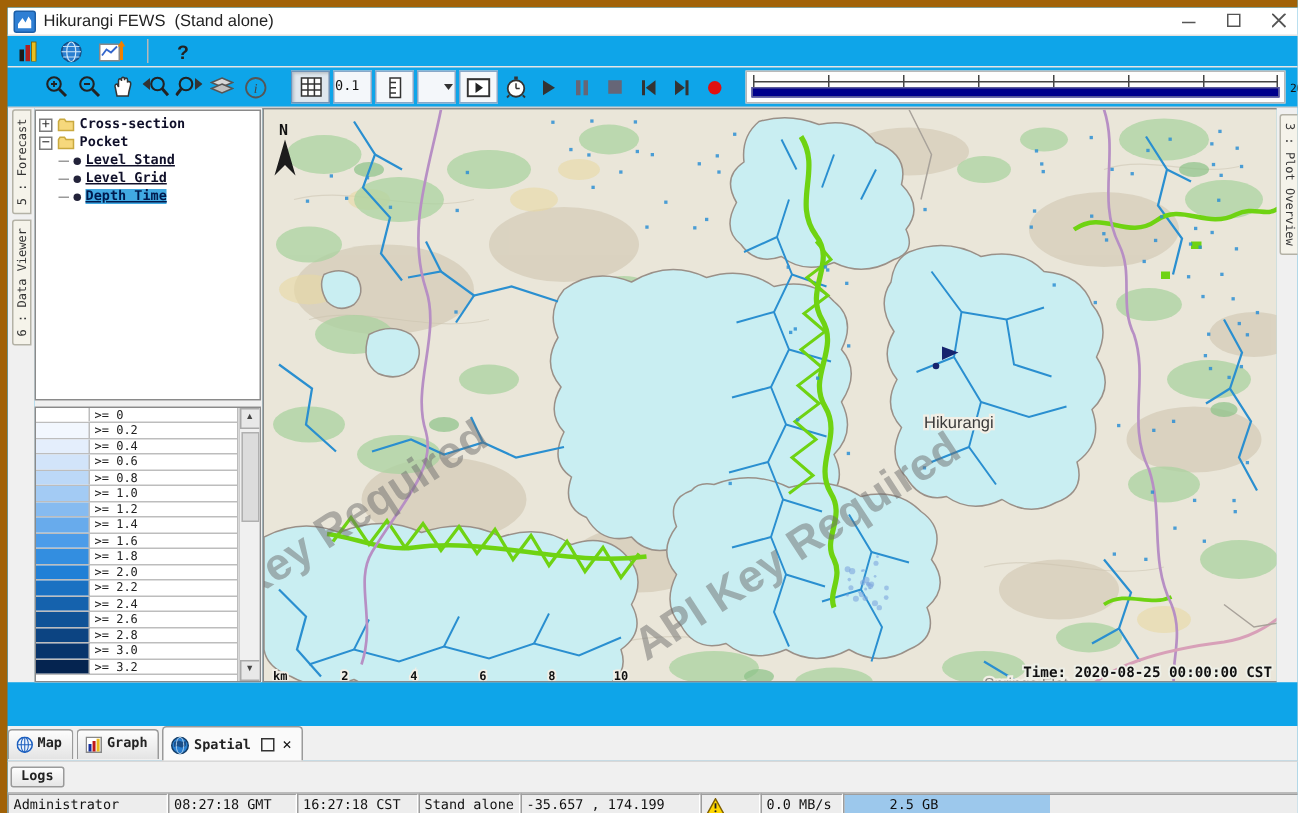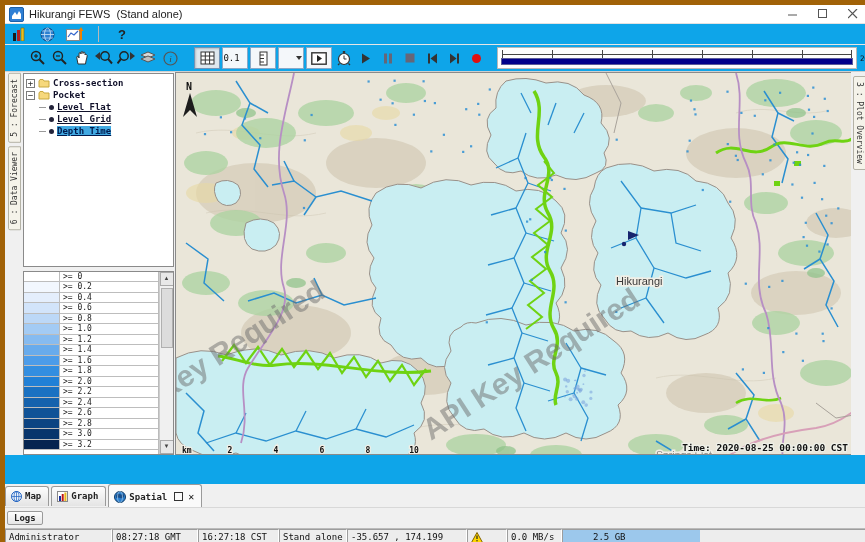--- a/index.html
+++ b/index.html
@@ -301,21 +301,21 @@
         <div class="trow">
           <span class="expander">−</span>
           <svg width="12" height="10">
               <path d="M1,3 L1,9 L11,9 L11,3 L6,3 L5,1.5 L2,1.5 L1,3 Z" fill="#f6d87c" stroke="#c9a93f"></path>
             </svg>
           <span>Pocket</span>
         </div>
         <div class="trow tchild">
           <span class="tdash"></span>
           <span class="bullet"></span>
-          <span class="tleaf">Level Flat</span>
+          <span class="tleaf">Level Stand</span>
         </div>
         <div class="trow tchild">
           <span class="tdash"></span>
           <span class="bullet"></span>
           <span class="tleaf">Level Grid</span>
         </div>
         <div class="trow tchild">
           <span class="tdash"></span>
           <span class="bullet"></span>
           <span class="tleaf tsel">Depth Time</span>

